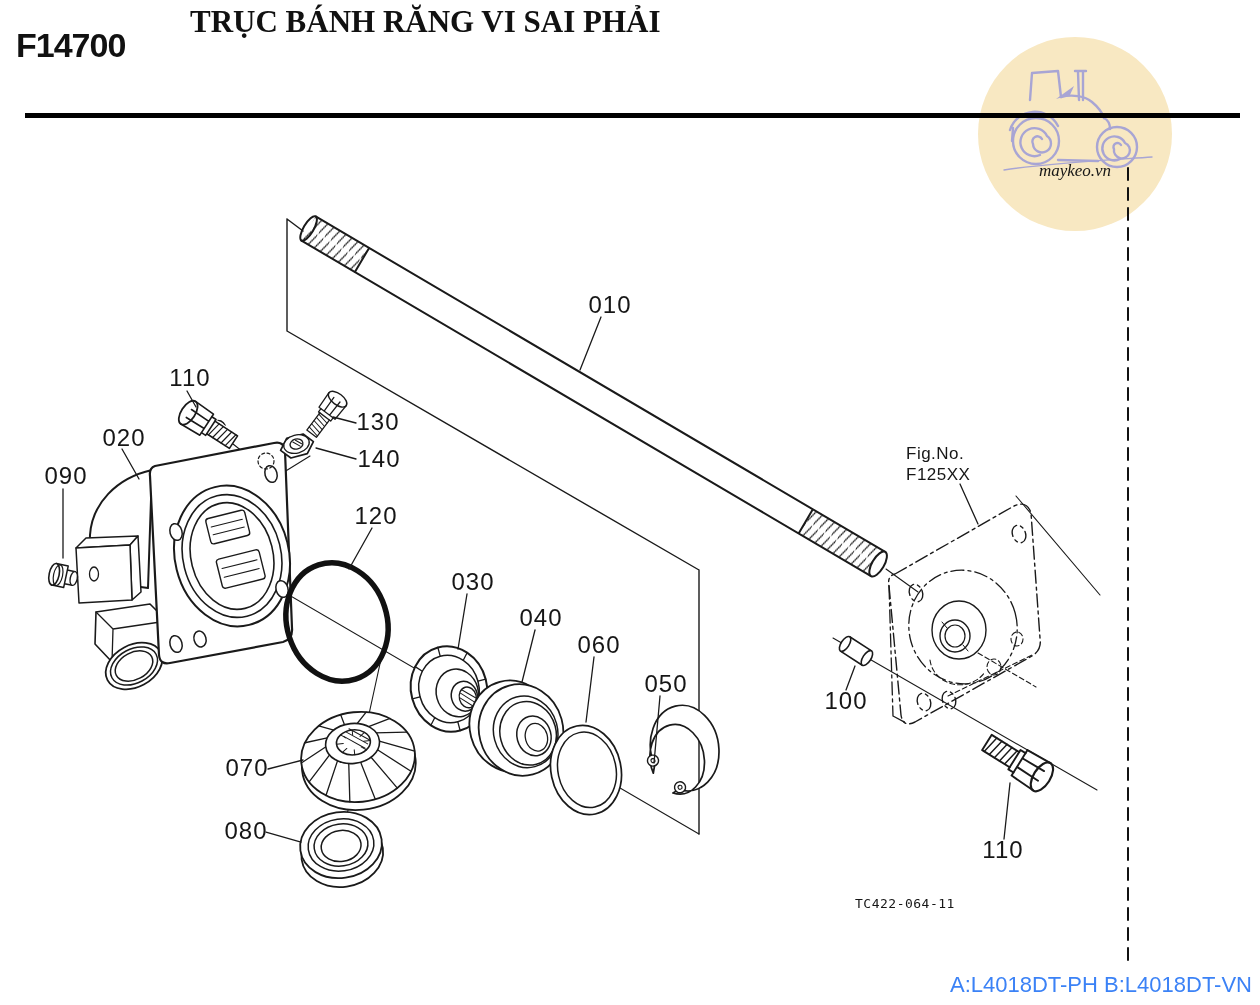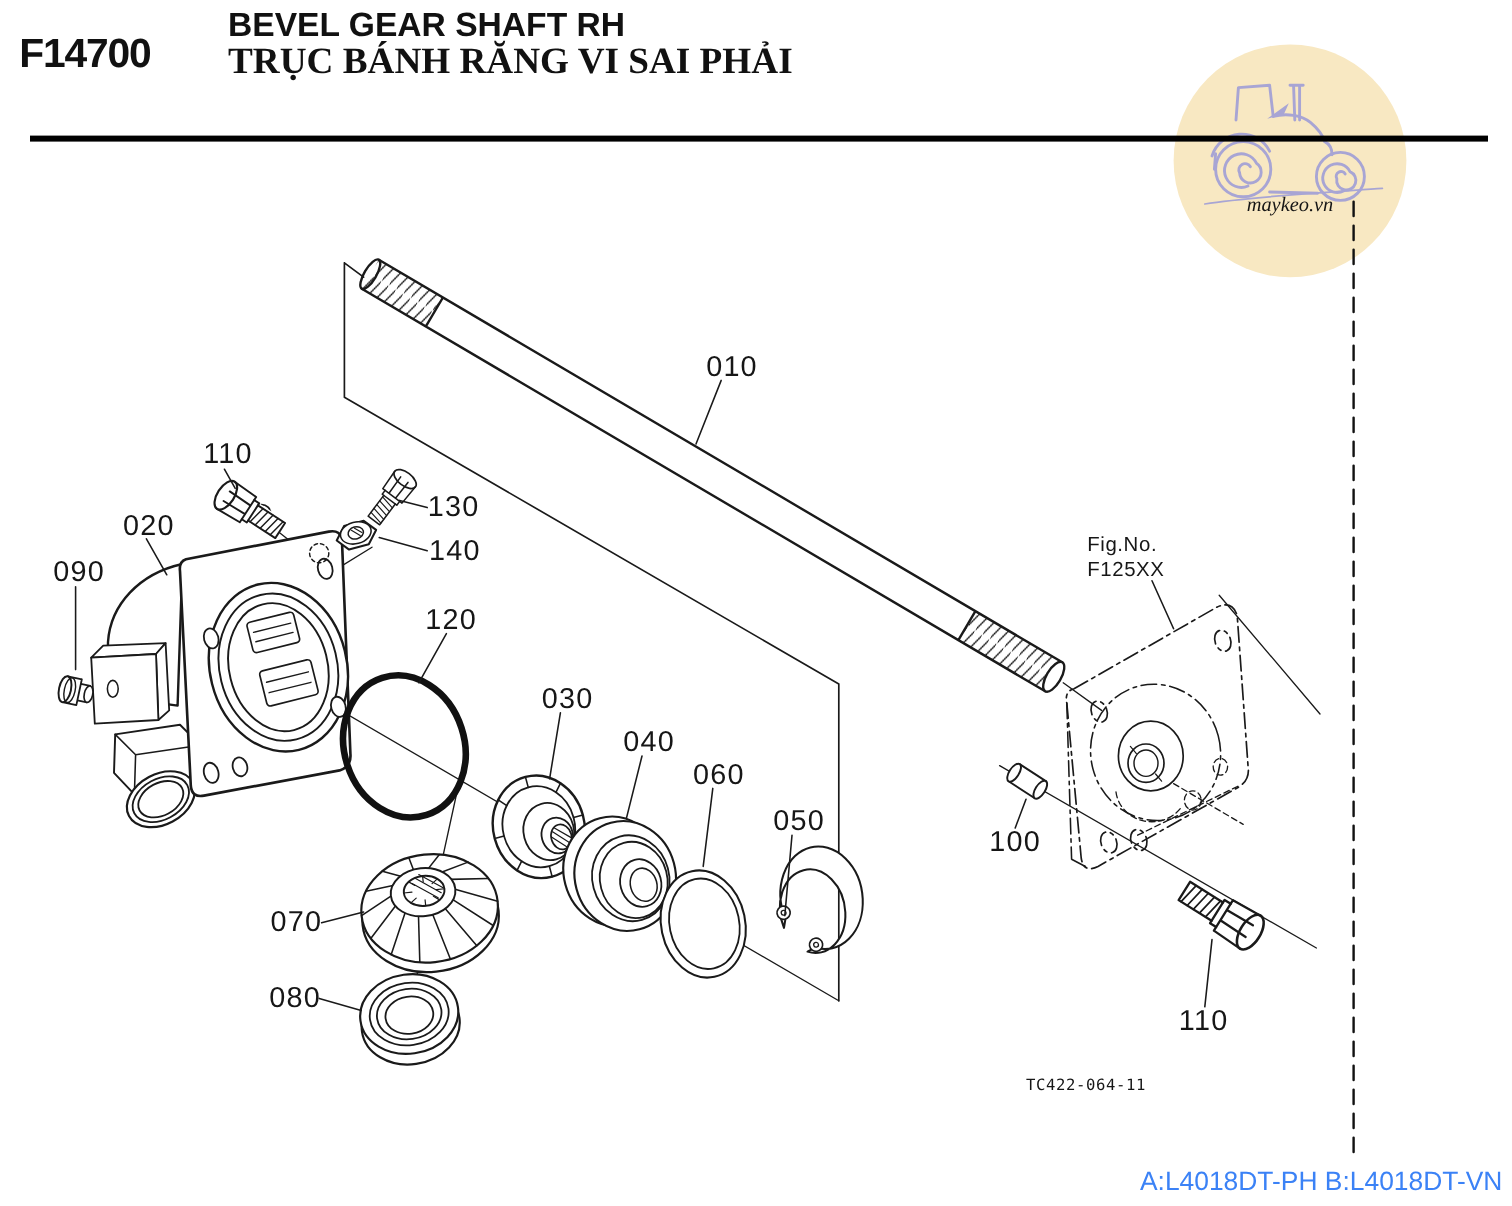--- a/index.html
+++ b/index.html
@@ -19,21 +19,20 @@
   .dwgno{font-family:"DejaVu Sans Mono","Liberation Mono",monospace;font-size:13px;letter-spacing:.5px;}
   .wmtxt{font-family:"Liberation Serif","DejaVu Serif",serif;font-style:italic;font-size:17px;}
 </style>
 </head>
 <body>
 
 <div class="stage">
 
   <div class="hdr-code">F14700</div>
   <div class="hdr-titles">
-    <div class="hdr-t1">BEVEL GEAR SHAFT RH</div>
     <div class="hdr-t2">TRỤC BÁNH RĂNG VI SAI PHẢI</div>
   </div>
 
   <svg width="1260" height="1005" viewBox="0 0 1260 1005" stroke-linecap="round" stroke-linejoin="round">
     <defs>
       <pattern id="spl" width="7" height="30" patternUnits="userSpaceOnUse">
         <line x1="7" y1="1" x2="0" y2="29" stroke="#1a1a1a" stroke-width="1.1"></line>
       </pattern>
       <g id="bolt">
         <path d="M5,-13.5 L27,-12.5 L27,12.5 L5,13.5 Z" fill="#fff" stroke="none"></path>

